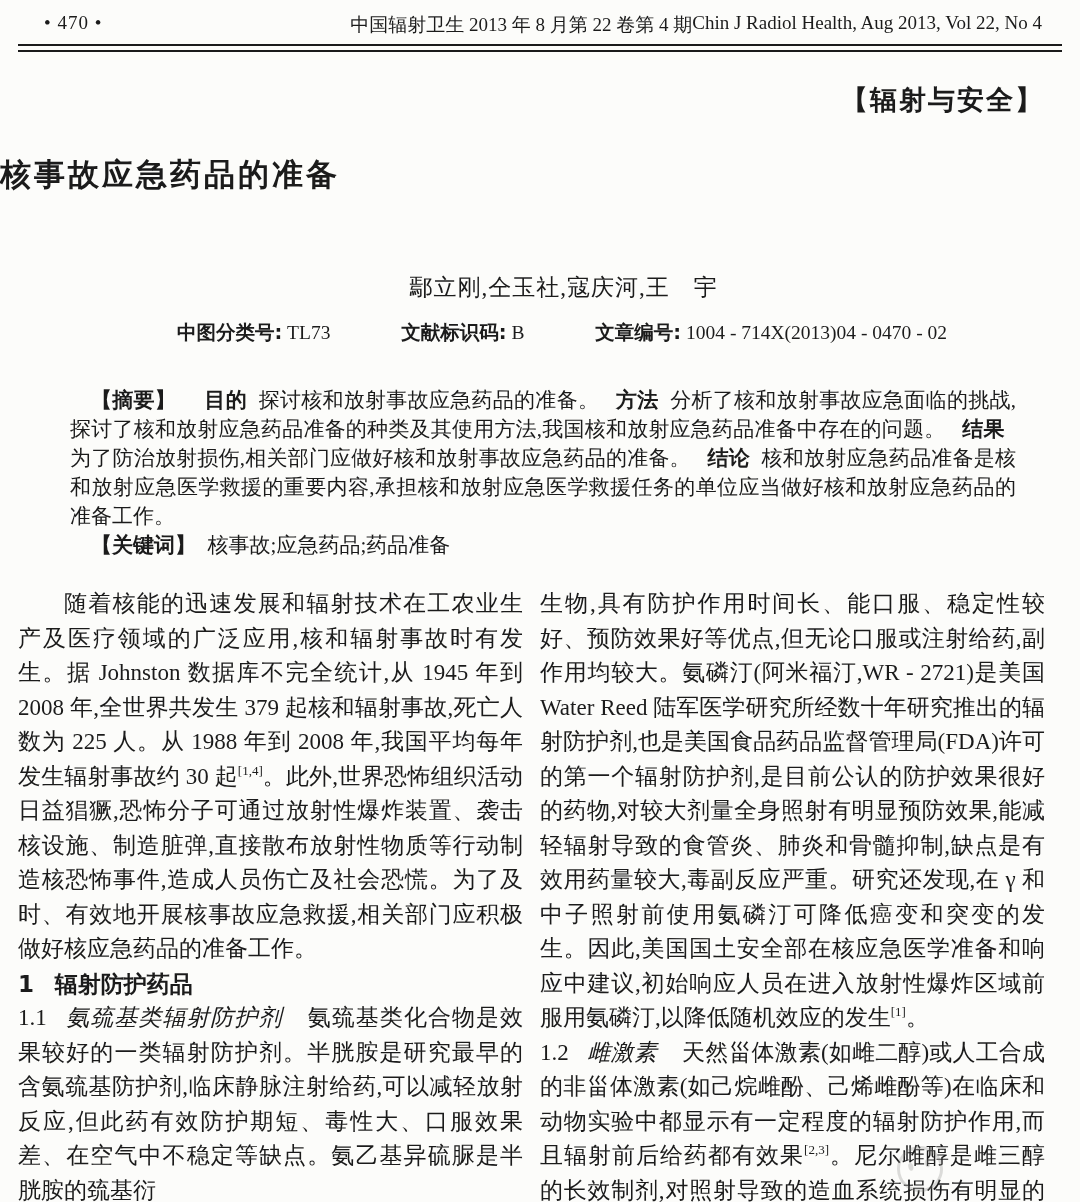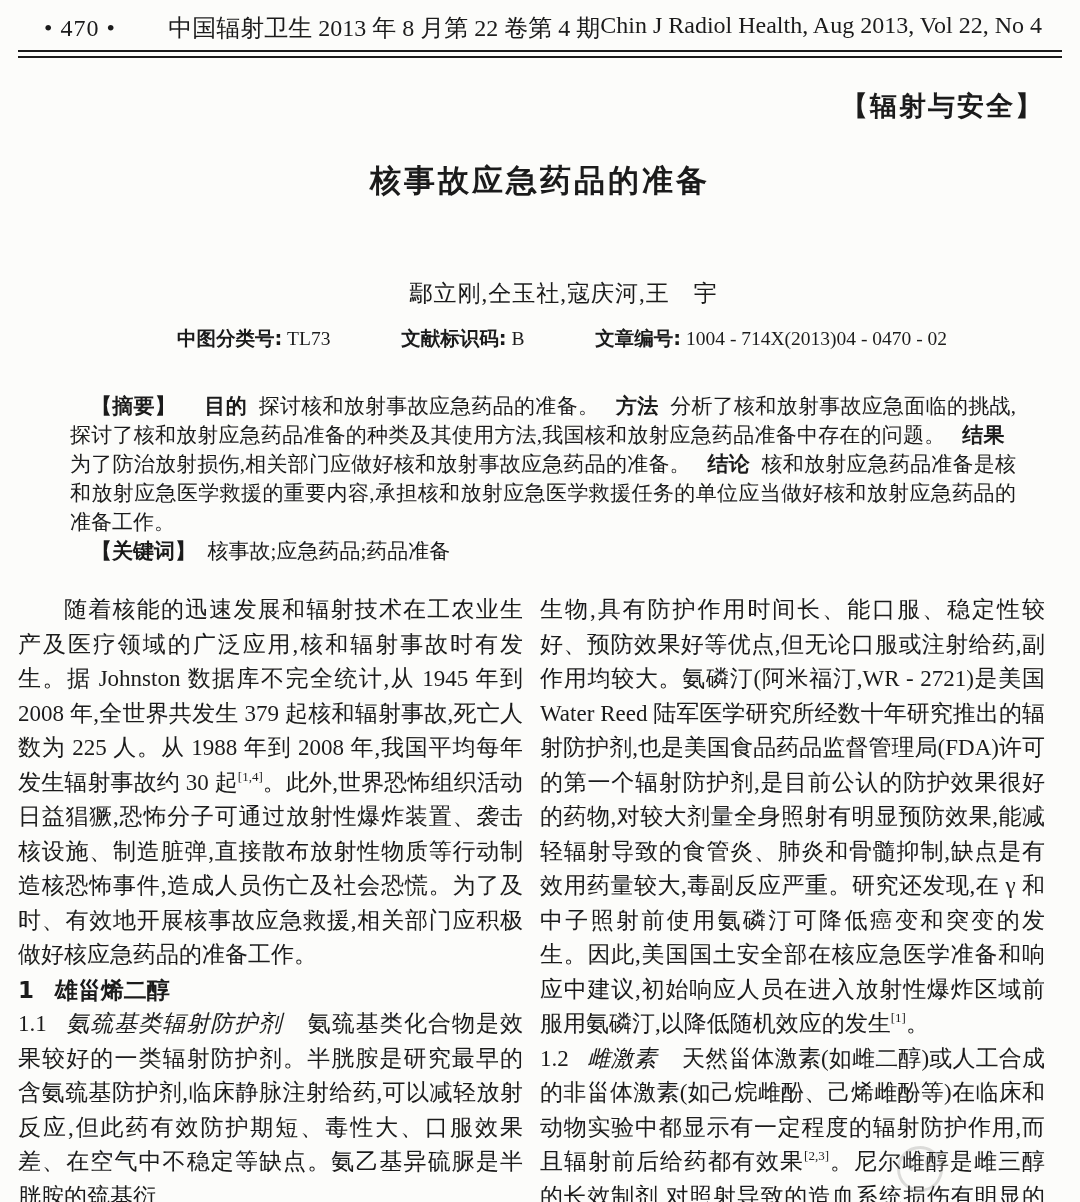--- a/index.html
+++ b/index.html
@@ -8,43 +8,43 @@
     position:relative;
     width:1080px;height:1202px;
     margin:0 auto;
     background:#fcfcfa;
     color:#1b1b1b;
     overflow:hidden;
     font-family:"Liberation Serif","DejaVu Serif",serif;
   }
   
   .running-head{
-    display:flex;justify-content:space-between;align-items:center;
+    display:flex;justify-content:space-between;align-items:flex-start;
     padding:12px 38px 4px 44px;
-    font-size:24px;
+    font-size:19px;
   }
   .running-head .pagenum{letter-spacing:1px;}
   .journal-line{display:flex;}
   .double-rule{
     margin:2px 18px 0 18px;
     border-top:2.5px solid #1b1b1b;
     border-bottom:2.5px solid #1b1b1b;
     height:4px;
   }
   
   .column-tag{
     text-align:right;
     padding:30px 36px 0 0;
     font-family:"DejaVu Sans","Liberation Sans",sans-serif;
     font-weight:700;font-size:27px;letter-spacing:2px;
   }
   
   .article-title{
     margin:36px 0 0 0;
-    text-align:center;
+    text-align:left;
     font-family:"DejaVu Sans","Liberation Sans",sans-serif;
     font-weight:700;font-size:31px;letter-spacing:3px;
   }
   .authors{
     margin-top:76px;
     text-align:center;
     font-size:23px;letter-spacing:1px;padding-left:47px;
   }
   .meta-line{
     margin-top:16px;
@@ -153,21 +153,21 @@
     <p class="keywords">
       <span class="blk kw-lbl">【关键词】</span><span>核事故;应急药品;药品准备</span>
     </p>
   </div>
 
   <div class="body-cols">
 
     <div class="col col-left">
       <p class="indent"><span>随着核能的迅速发展和辐射技术在工农业生产及医疗领域的广泛应用,核和辐射事故时有发生。据 Johnston 数据库不完全统计,从 1945 年到 2008 年,全世界共发生 379 起核和辐射事故,死亡人数为 225 人。从 1988 年到 2008 年,我国平均每年发生辐射事故约 30 起</span><sup>[1,4]</sup><span>。此外,世界恐怖组织活动日益猖獗,恐怖分子可通过放射性爆炸装置、袭击核设施、制造脏弹,直接散布放射性物质等行动制造核恐怖事件,造成人员伤亡及社会恐慌。为了及时、有效地开展核事故应急救援,相关部门应积极做好核应急药品的准备工作。</span></p>
 
-      <p class="sec-head"><span class="num">1</span><span>雄甾烯二醇</span></p>
+      <p class="sec-head"><span class="num">1</span><span>辐射防护药品</span></p>
 
       <p><span class="sub-num">1.1</span><span class="kai">氨巯基类辐射防护剂</span><span>氨巯基类化合物是效果较好的一类辐射防护剂。半胱胺是研究最早的含氨巯基防护剂,临床静脉注射给药,可以减轻放射反应,但此药有效防护期短、毒性大、口服效果差、在空气中不稳定等缺点。氨乙基异硫脲是半胱胺的巯基衍</span></p>
 
     </div>
 
     <div class="col col-right">
       <p><span>生物,具有防护作用时间长、能口服、稳定性较好、预防效果好等优点,但无论口服或注射给药,副作用均较大。氨磷汀(阿米福汀,WR - 2721)是美国 Water Reed 陆军医学研究所经数十年研究推出的辐射防护剂,也是美国食品药品监督管理局(FDA)许可的第一个辐射防护剂,是目前公认的防护效果很好的药物,对较大剂量全身照射有明显预防效果,能减轻辐射导致的食管炎、肺炎和骨髓抑制,缺点是有效用药量较大,毒副反应严重。研究还发现,在 γ 和中子照射前使用氨磷汀可降低癌变和突变的发生。因此,美国国土安全部在核应急医学准备和响应中建议,初始响应人员在进入放射性爆炸区域前服用氨磷汀,以降低随机效应的发生</span><sup>[1]</sup><span>。</span></p>
 
       <p><span class="sub-num">1.2</span><span class="kai">雌激素</span><span>天然甾体激素(如雌二醇)或人工合成的非甾体激素(如己烷雌酚、己烯雌酚等)在临床和动物实验中都显示有一定程度的辐射防护作用,而且辐射前后给药都有效果</span><sup>[2,3]</sup><span>。尼尔雌醇是雌三醇的长效制剂,对照射导致的造血系统损伤有明显的保护作用。目前,一种称为 5 - 雄甾烯二醇(5 - AED)的类固醇药物,引起了人们关注,该药物化学性质稳定,毒性</span></p>
     </div>

